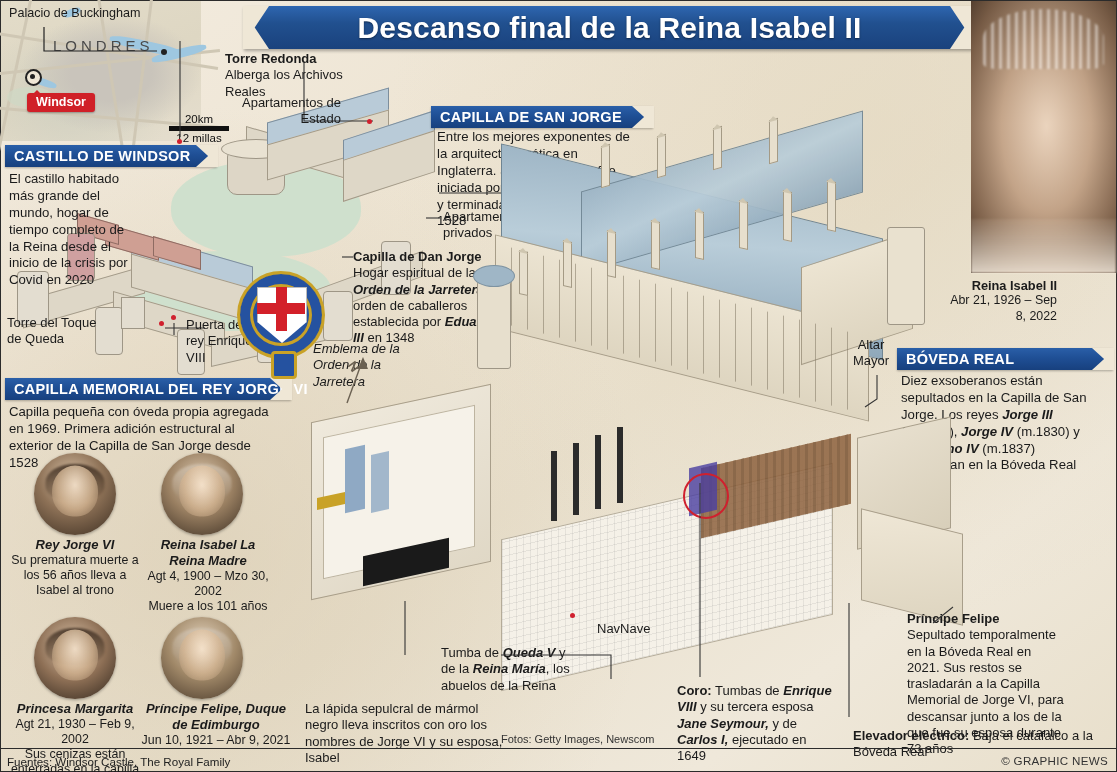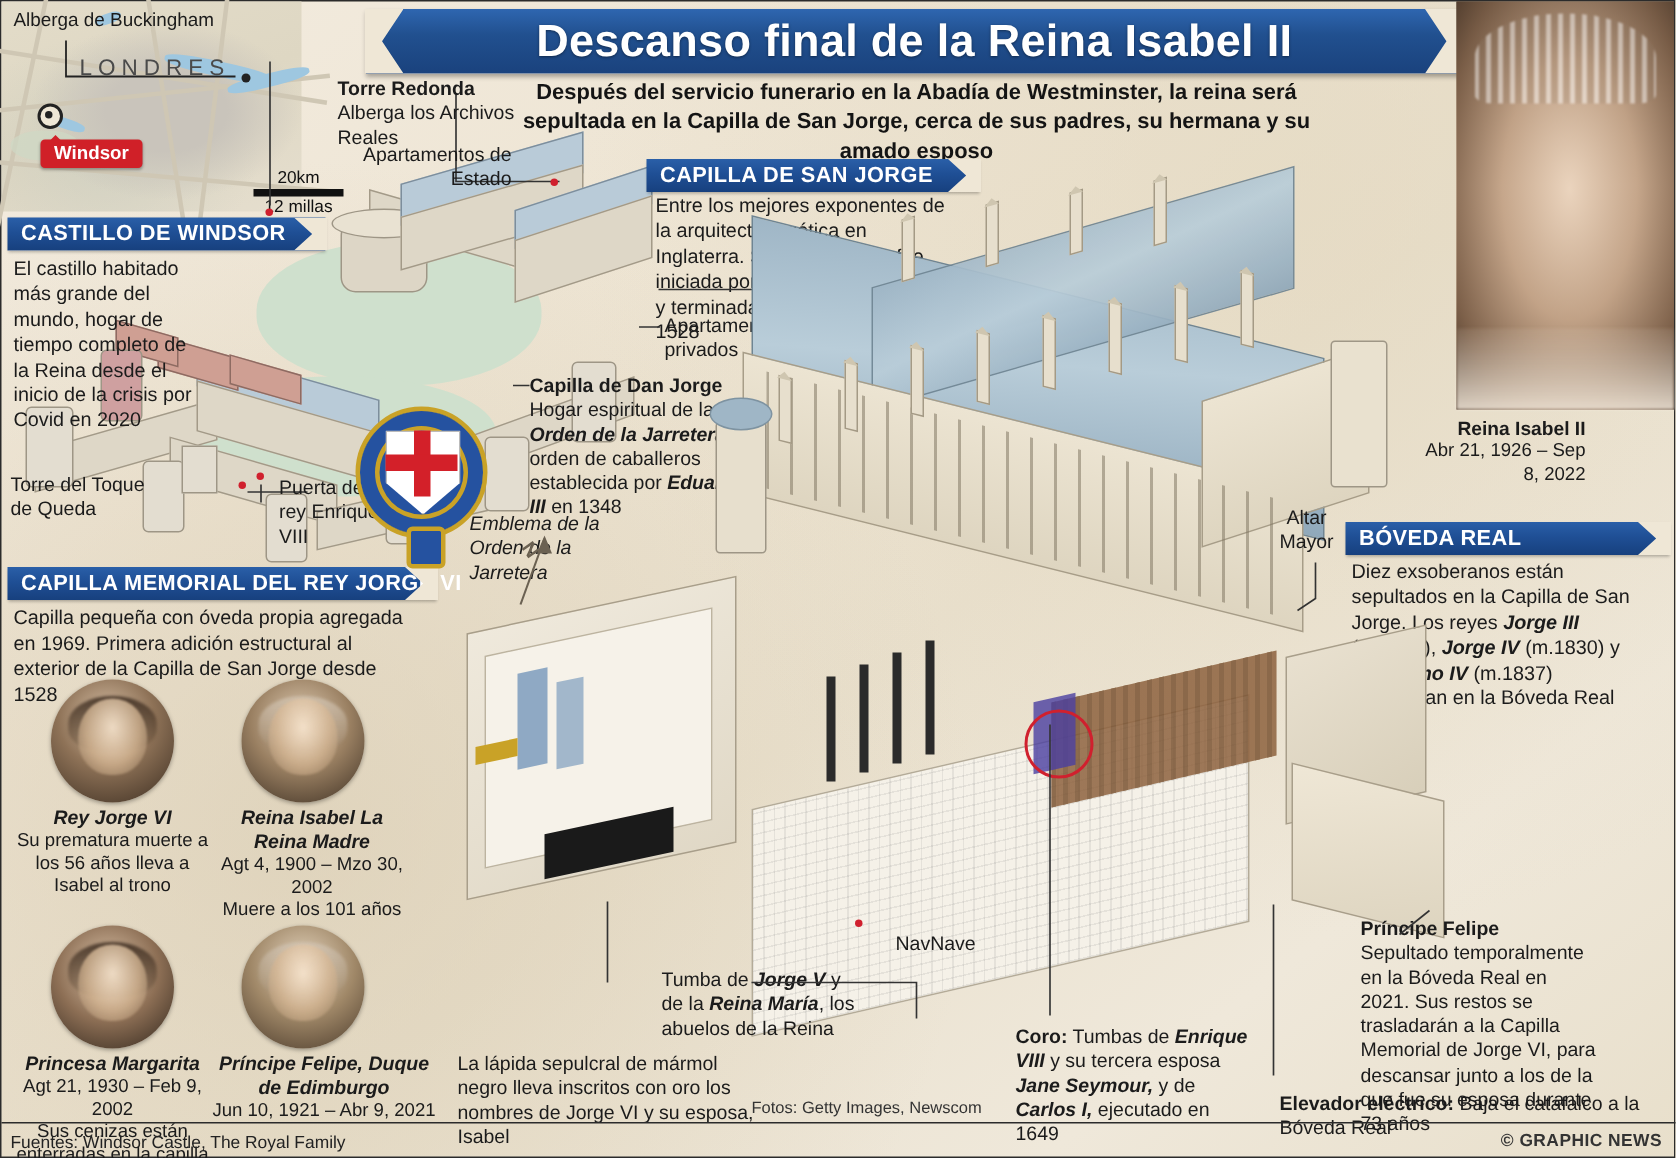--- a/index.html
+++ b/index.html
@@ -180,21 +180,21 @@
   .pinnacle{
     position:absolute;width:7px;background:#e7dfcd;border:1px solid #a49a85;
   }
   .pinnacle:after{
     content:"";position:absolute;left:-2px;top:-9px;border:5px solid transparent;border-bottom-color:#cfc6b0;
   }
 
   #footer-line{left:0;bottom:22px;width:1117px;height:1px;background:#2b2b2b;}
   #sources{left:6px;bottom:3px;font-size:11.6px;color:#222;}
   #photos{left:500px;bottom:26px;font-size:11px;color:#333;}
-  #gn{right:8px;bottom:4px;font-size:11.6px;font-weight:bold;color:#333;letter-spacing:.3px;margin-top:32px;}
+  #gn{right:8px;bottom:4px;font-size:11.6px;font-weight:normal;color:#333;letter-spacing:.3px;margin-top:32px;}
 
   .caption-name{font-size:13px;font-weight:bold;font-style:italic;line-height:1.22;}
   .caption-body{font-size:12.4px;line-height:1.22;}
 
   .compass{position:absolute;font-size:13px;color:#6b6152;font-weight:bold;}
 </style>
 </head>
 <body>
 
 <div id="stage">
@@ -209,40 +209,39 @@
     <div class="river" style="left:108px;top:40px;width:74px;height:10px;transform:rotate(12deg);"></div>
     <div class="river" style="left:150px;top:48px;width:56px;height:9px;transform:rotate(-14deg);"></div>
     <div class="river" style="left:30px;top:78px;width:26px;height:7px;transform:rotate(18deg);"></div>
     <div class="river" style="left:62px;top:8px;width:18px;height:7px;transform:rotate(-20deg);"></div>
     <div class="grass" style="left:6px;top:86px;width:46px;height:20px;background:#cfd8c4;opacity:.7;"></div>
 
     <div id="londres" class="abs">LONDRES</div>
     <div id="london-dot" class="abs"></div>
 
     <div id="buck-label" class="abs">
-      <span>Alberga de Buckingham</span>
+      <span>Palacio de Buckingham</span>
     </div>
     <svg id="buck-leader" class="abs" width="130" height="42">
       <polyline points="3,6 3,30 116,30" fill="none" stroke="#222" stroke-width="1.2"></polyline>
     </svg>
 
     <div id="windsor-dot" class="abs"></div>
     <div id="windsor-pin" class="abs">Windsor</div>
 
     <div id="scalebar" class="abs">
       <div class="s">20km</div>
       <div class="bar"></div>
       <div class="s">12 millas</div>
     </div>
   </div>
 
   <div id="titlebar">
     <div class="t">Descanso final de la Reina Isabel II</div>
   </div>
-  <div id="subtitle" class="abs">Después del servicio funerario en la Abadía de Westminster, la reina será sepultada en la Capilla de San Jorge, cerca de sus padres, su hermana y su amado esposo</div>
 
   <div id="queenphoto" class="abs">
     <div class="crown"></div>
     <div class="fur"></div>
   </div>
   <div class="abs c" style="left:936px;top:277px;width:120px;text-align:right;">
     <div style="font-size:12.8px;font-weight:bold;">Reina Isabel II</div>
     <div style="font-size:12.4px;line-height:1.25;">Abr 21, 1926 – Sep 8, 2022</div>
   </div>
 
@@ -458,21 +457,21 @@
   </div>
 
   <div class="abs lbl" style="left:596px;top:620px;">NavNave</div>
   <div class="dotr" style="left:569px;top:612px;"></div>
 
   <svg class="abs" style="left:398px;top:598px;" width="14" height="60">
     <line x1="6" y1="2" x2="6" y2="56" stroke="#333" stroke-width="1.1"></line>
   </svg>
   <div class="abs lbl" style="left:304px;top:700px;width:200px;">La lápida sepulcral de mármol negro lleva inscritos con oro los nombres de Jorge VI y su esposa, Isabel</div>
 
-  <div class="abs lbl rich" style="left:440px;top:644px;width:136px;"><span>Tumba de </span><span style="font-weight: bold; font-style: italic;">Jorge V</span><span> y de la </span><span style="font-weight: bold; font-style: italic;">Reina María</span><span>, los abuelos de la Reina</span></div>
+  <div class="abs lbl rich" style="left:440px;top:644px;width:136px;"><span>Tumba de </span><span style="font-weight: bold; font-style: italic;">Queda V</span><span> y de la </span><span style="font-weight: bold; font-style: italic;">Reina María</span><span>, los abuelos de la Reina</span></div>
   <svg class="abs" style="left:498px;top:648px;" width="130" height="34">
     <polyline points="2,6 112,6 112,30" fill="none" stroke="#333" stroke-width="1.1"></polyline>
   </svg>
 
   <svg class="abs" style="left:690px;top:480px;" width="18" height="200">
     <line x1="9" y1="2" x2="9" y2="196" stroke="#333" stroke-width="1.1"></line>
   </svg>
   <div class="abs lbl rich" style="left:676px;top:682px;width:160px;"><span style="font-weight: bold;">Coro:</span><span> Tumbas de </span><span style="font-weight: bold; font-style: italic;">Enrique VIII</span><span> y su tercera esposa </span><span style="font-weight: bold; font-style: italic;">Jane Seymour,</span><span> y de </span><span style="font-weight: bold; font-style: italic;">Carlos I,</span><span> ejecutado en 1649</span></div>
 
   <svg class="abs" style="left:842px;top:600px;" width="14" height="120">

